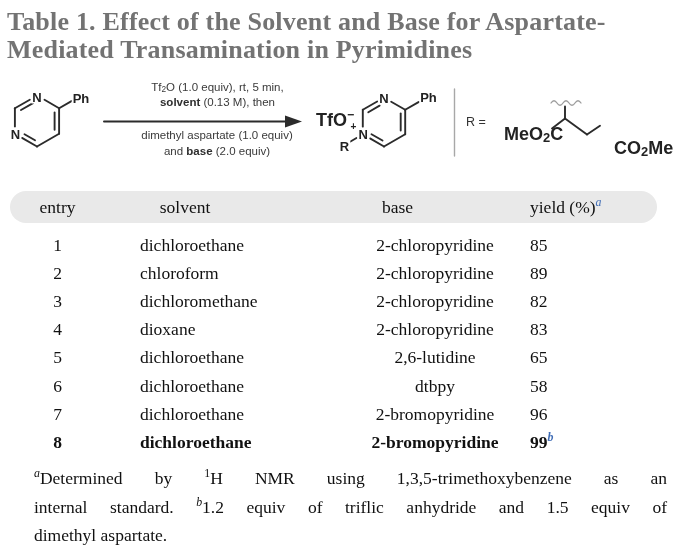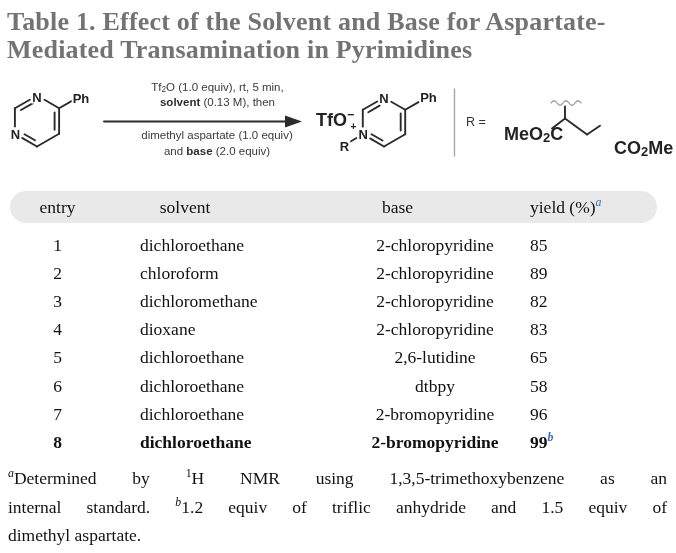--- a/index.html
+++ b/index.html
@@ -40,21 +40,21 @@
   .td{white-space:nowrap;}
   .c-entry{text-align:center;}
   .td.c-solvent{text-align:left;padding-left:35px;}
   .td.c-base{text-align:center;padding-left:75px;}
   .c-yield{text-align:left;}
   .bold-row{font-weight:700;}
 
   
   .footnote{position:absolute;left:8px;top:464px;width:659px;font-size:17.5px;
             line-height:28.5px;color:#111;}
-  .fline{white-space:normal;}
+  .fline{white-space:normal;margin-left:26px;}
   .just{text-align:justify;text-align-last:justify;}
 </style>
 </head>
 <body>
 
 <div class="page">
 
   <div class="title">
     <div>Table 1. Effect of the Solvent and Base for Aspartate-</div>
     <div>Mediated Transamination in Pyrimidines</div>

